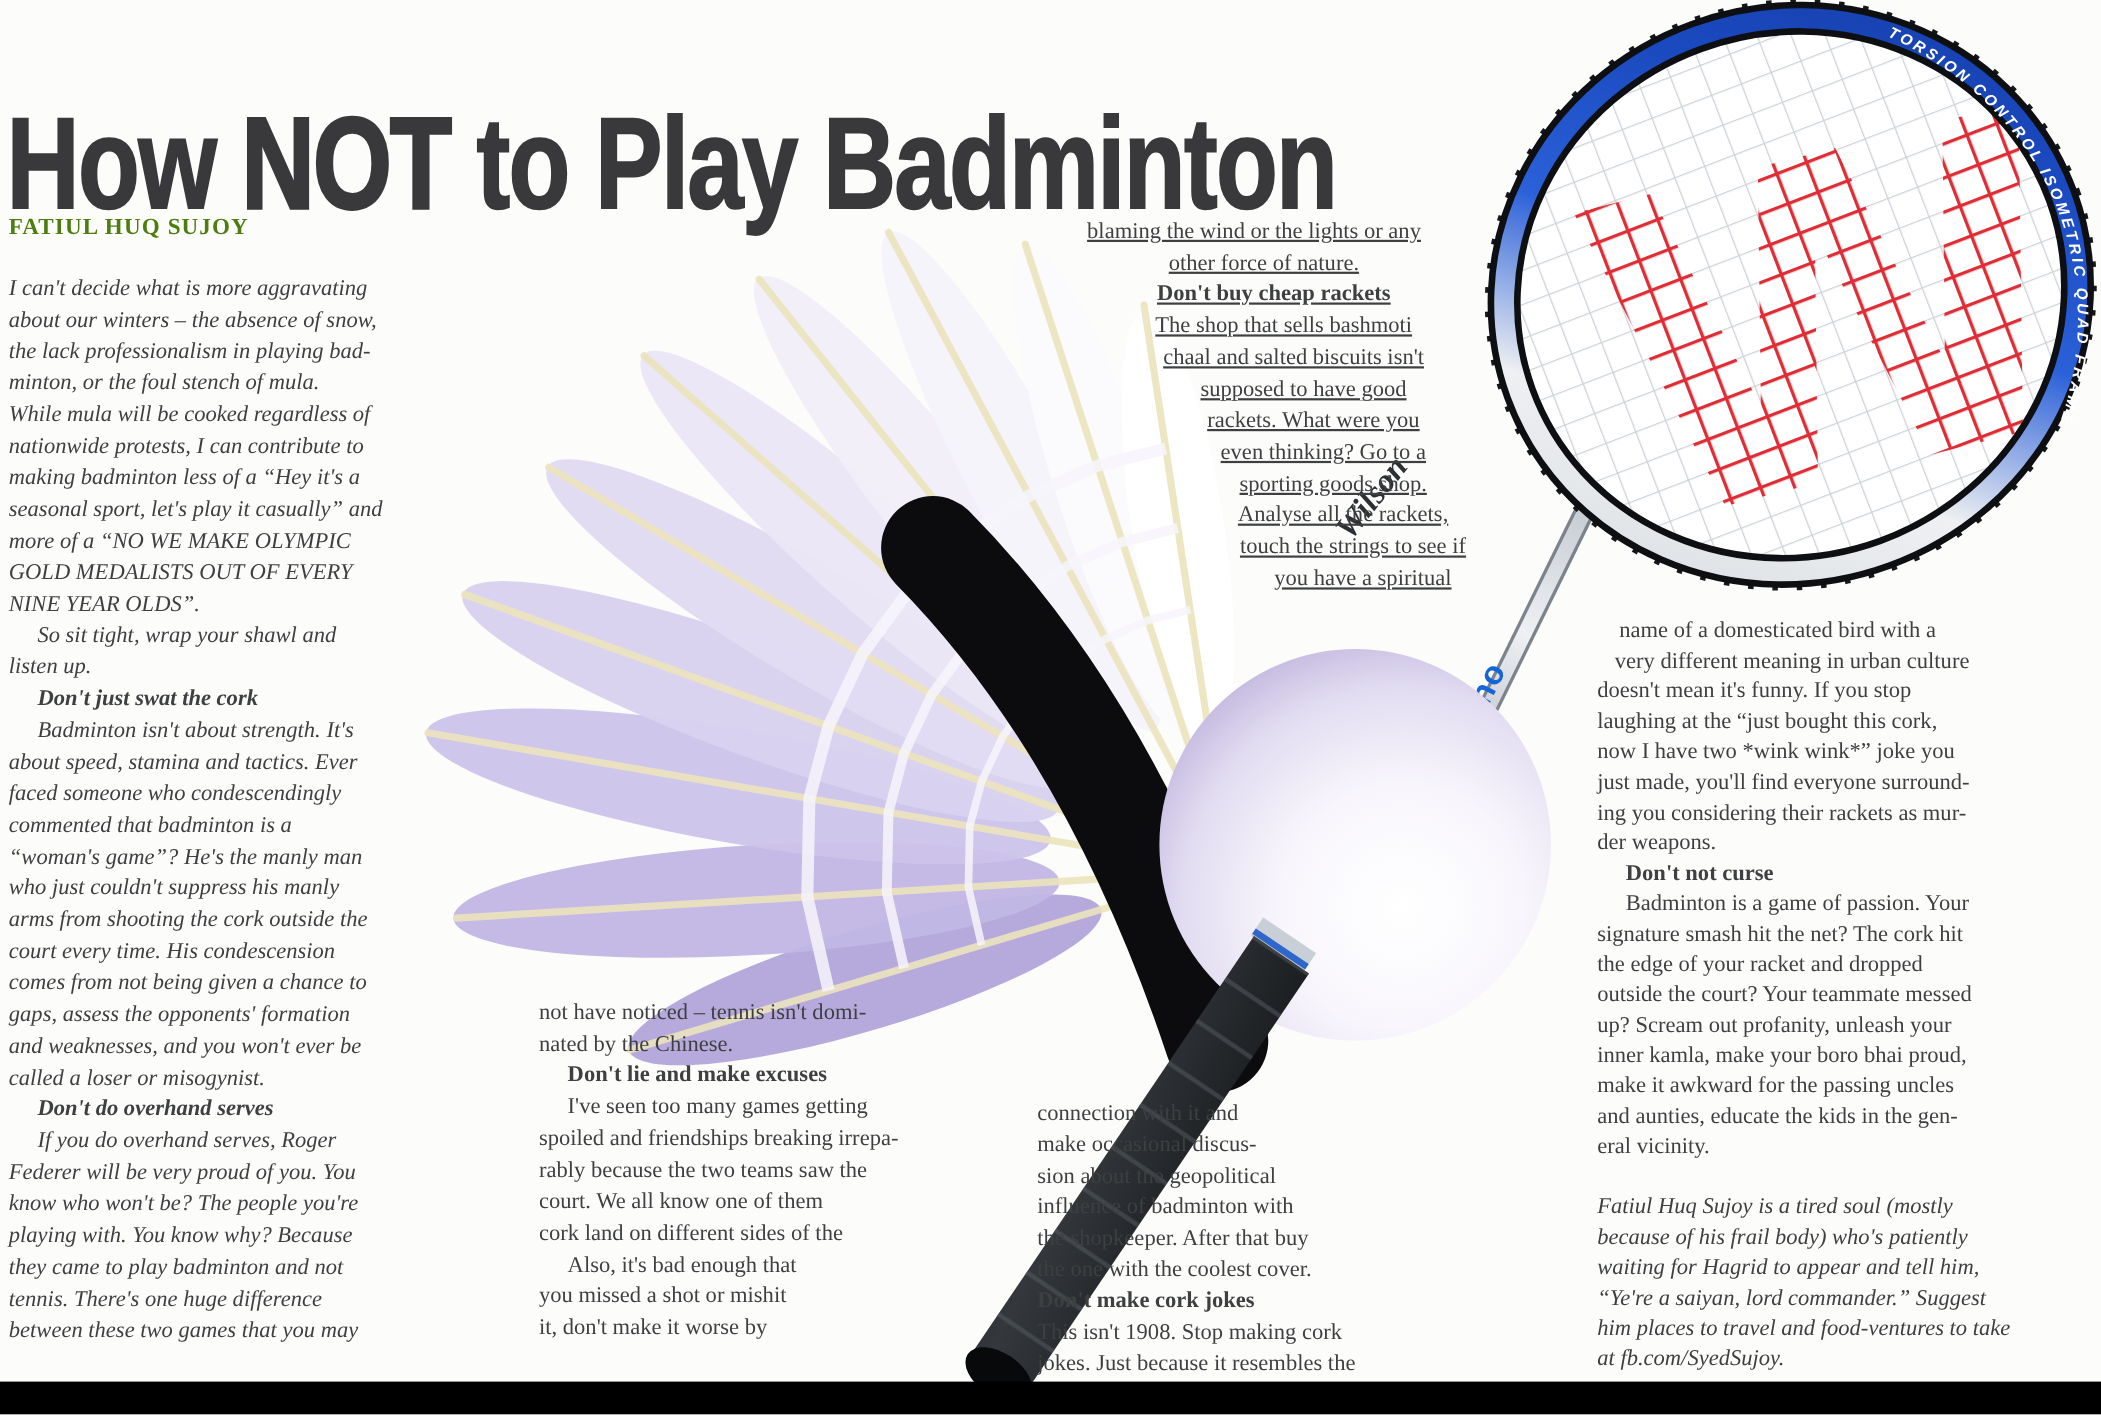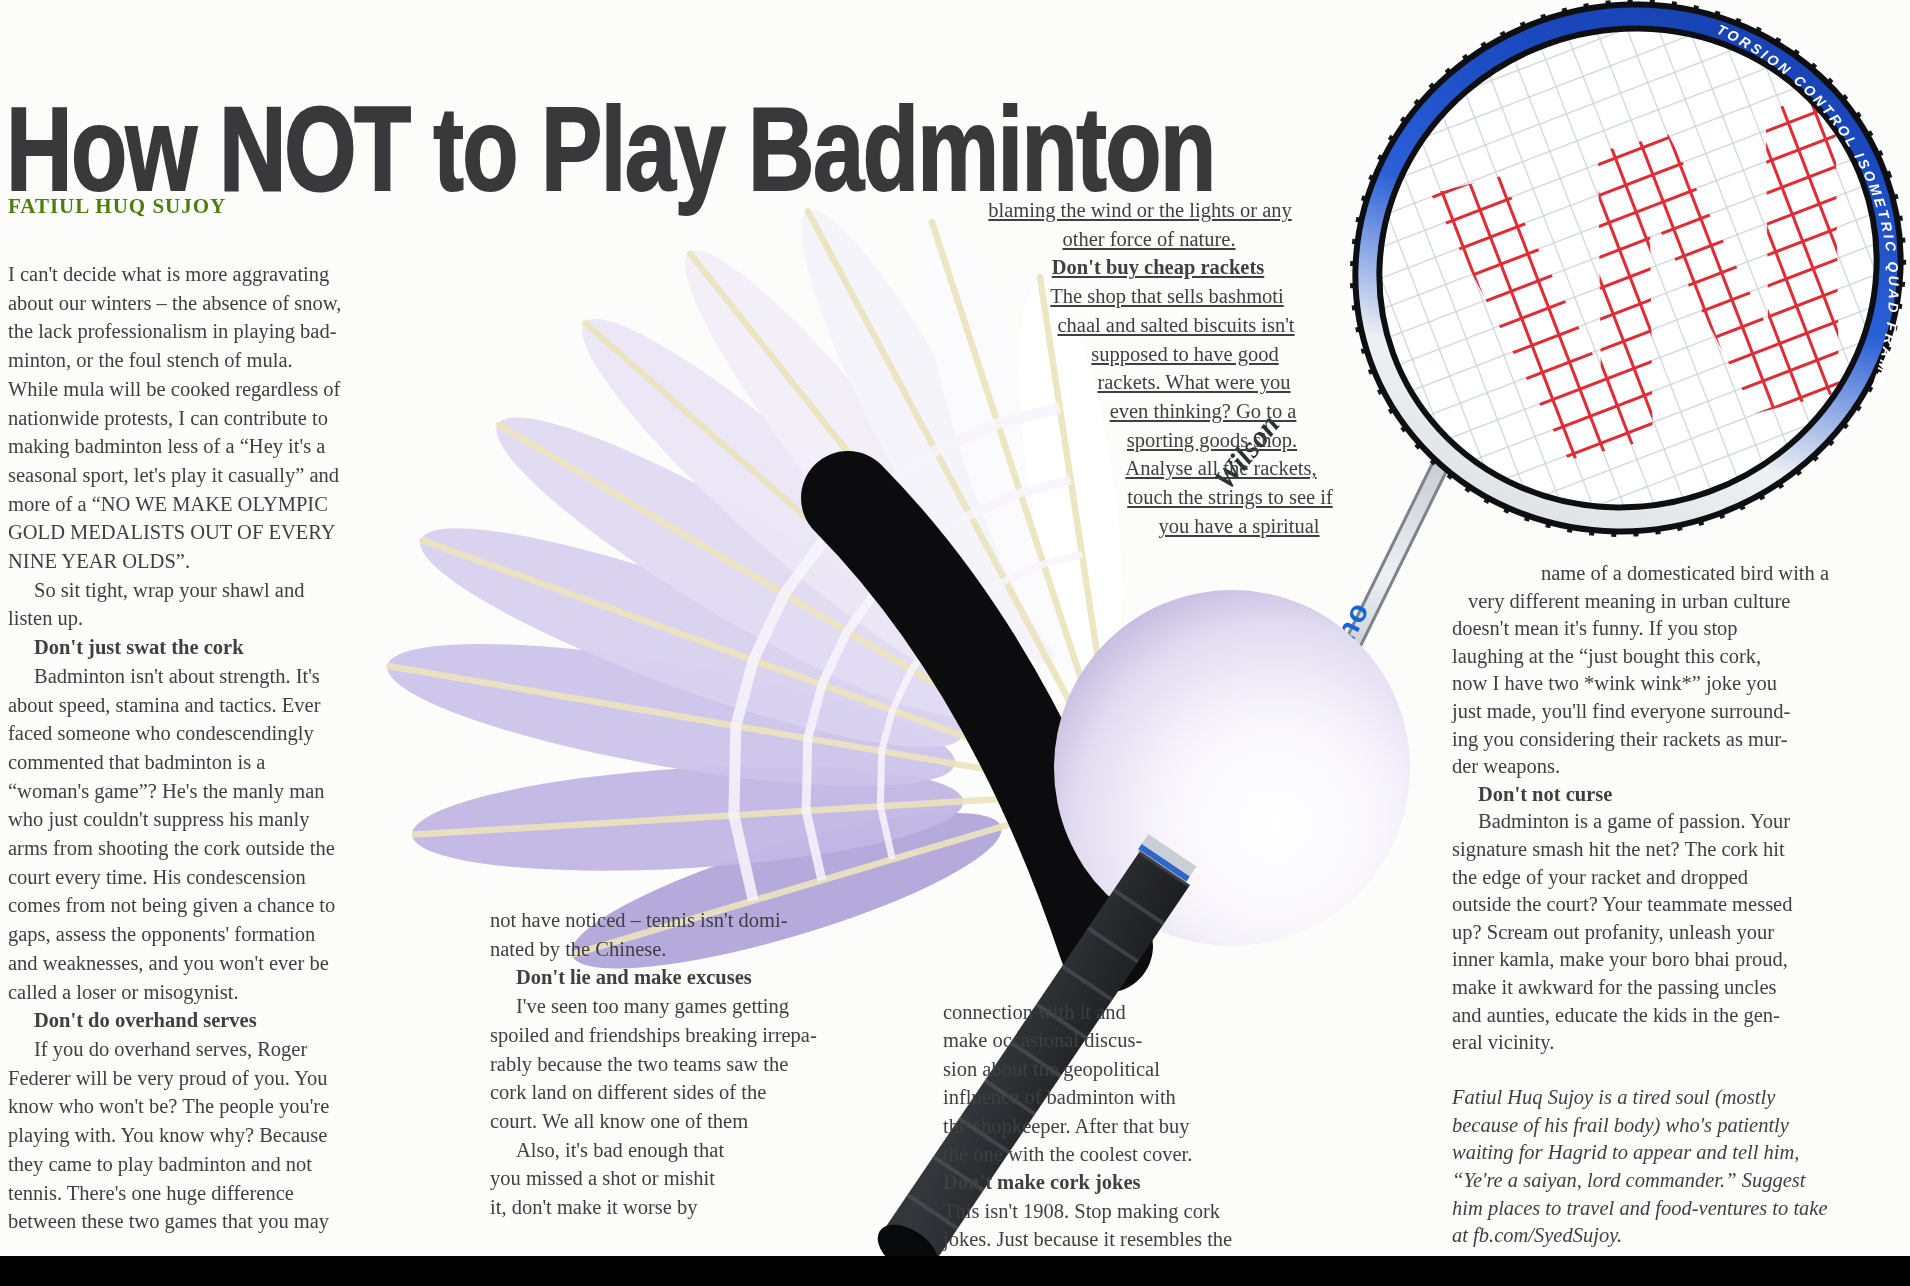--- a/index.html
+++ b/index.html
@@ -20,42 +20,42 @@
   .headline .hv{font-weight:700;-webkit-text-stroke:3px #39393b;}
   .byline{
     position:absolute;left:8px;top:194px;
     font-weight:700;font-size:21px;letter-spacing:1px;color:#4d7c0f;
   }
   .col{position:absolute;font-size:20.5px;}
   .ln{line-height:28.7px;min-height:28.7px;white-space:pre;}
   .ln.b{font-weight:700;}
   .ln.i{font-style:italic;}
   .ln.ind{padding-left:26px;}
-  #col1{left:8px;top:260px;width:372px;}
+  #col1{left:8px;top:248px;width:372px;font-style:italic;}
   #col2{left:490px;top:906px;width:400px;}
   #col3{left:940px;top:196px;width:400px;}
   #col3 .ln{text-align:center;text-decoration:underline;}
   #col3 .ln:nth-child(1){margin-left:0}
   #col3 .ln:nth-child(2){margin-left:18px}
   #col3 .ln:nth-child(3){margin-left:36px}
   #col3 .ln:nth-child(4){margin-left:54px}
   #col3 .ln:nth-child(5){margin-left:72px}
   #col3 .ln:nth-child(6){margin-left:90px}
   #col3 .ln:nth-child(7){margin-left:108px}
   #col3 .ln:nth-child(8){margin-left:126px}
   #col3 .ln:nth-child(9){margin-left:144px}
   #col3 .ln:nth-child(10){margin-left:162px}
   #col3 .ln:nth-child(11){margin-left:180px}
   #col3 .ln:nth-child(12){margin-left:198px}
   #col4{left:943px;top:998px;width:460px;}
   #col4 .ln{text-align:left;line-height:28.4px;min-height:28.4px;}
   #col4 .ln:last-child{margin-right:112px;}
   #col5{left:1452px;top:560px;width:446px;}
   #col5 .ln{line-height:27.6px;min-height:27.6px;}
-  #col5 .ln:nth-child(1){margin-left:20px;text-align:center;}
+  #col5 .ln:nth-child(1){margin-left:20px;}
   #col5 .ln:nth-child(2){margin-left:16px;}
   .bottom-bar{
     position:absolute;left:0;top:1256px;width:1910px;height:30px;background:#000;
   }
 </style>
 </head>
 <body>
 
 <svg id="photo-layer" viewBox="0 0 1910 1286" xmlns="http://www.w3.org/2000/svg">
   <defs>
@@ -199,22 +199,22 @@
     <div class="ln">tennis. There's one huge difference</div>
     <div class="ln">between these two games that you may</div>
   </div>
 <div id="col2" class="col">
     <div class="ln">not have noticed – tennis isn't domi-</div>
     <div class="ln">nated by the Chinese.</div>
     <div class="ln b ind">Don't lie and make excuses</div>
     <div class="ln ind">I've seen too many games getting</div>
     <div class="ln">spoiled and friendships breaking irrepa-</div>
     <div class="ln">rably because the two teams saw the</div>
+    <div class="ln">court. We all know one of them</div>
     <div class="ln">cork land on different sides of the</div>
-    <div class="ln">court. We all know one of them</div>
     <div class="ln ind">Also, it's bad enough that</div>
     <div class="ln">you missed a shot or mishit</div>
     <div class="ln">it, don't make it worse by</div>
   </div>
 <div id="col3" class="col">
     <div class="ln">blaming the wind or the lights or any</div>
     <div class="ln">other force of nature.</div>
     <div class="ln b">Don't buy cheap rackets</div>
     <div class="ln">The shop that sells bashmoti</div>
     <div class="ln">chaal and salted biscuits isn't</div>

